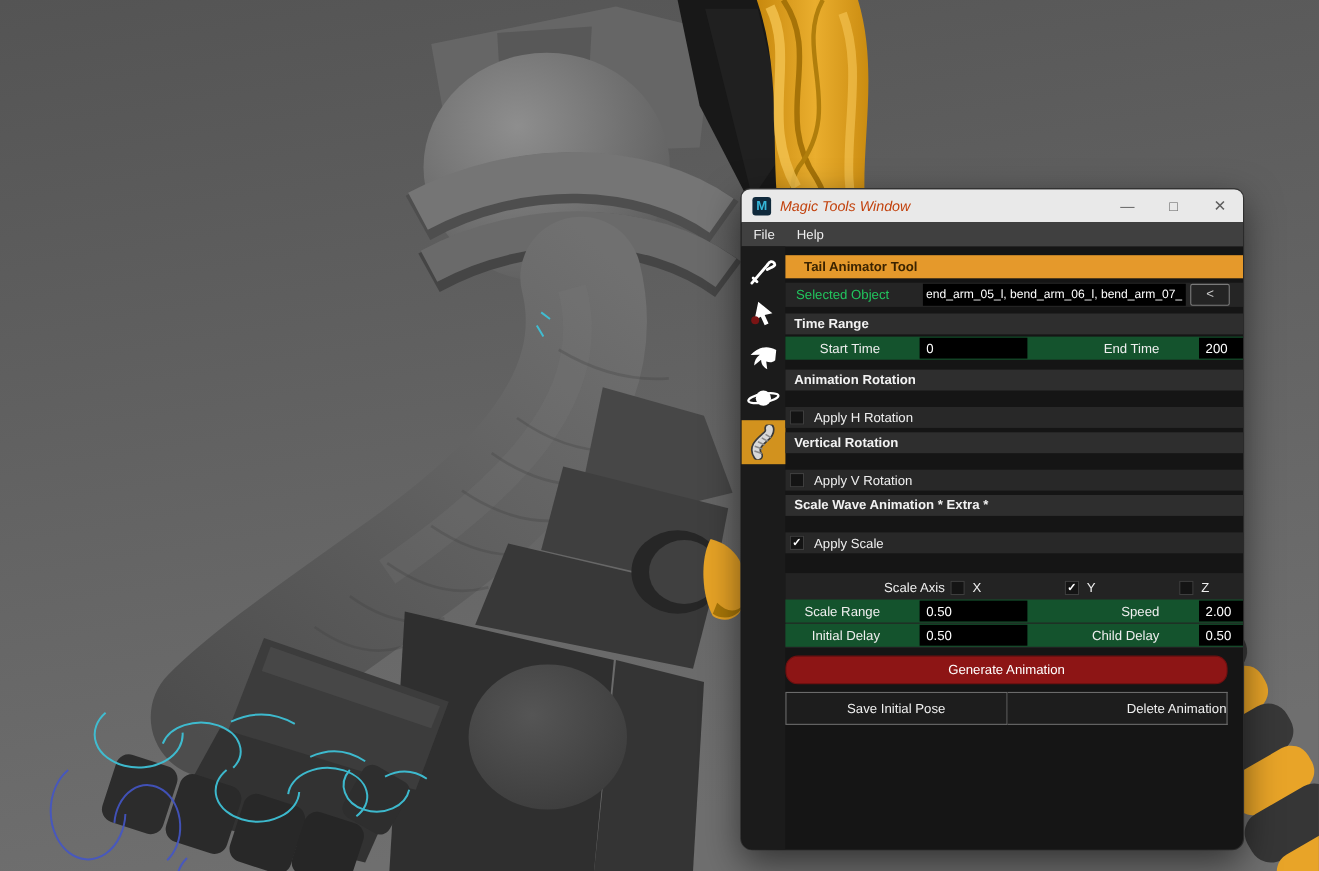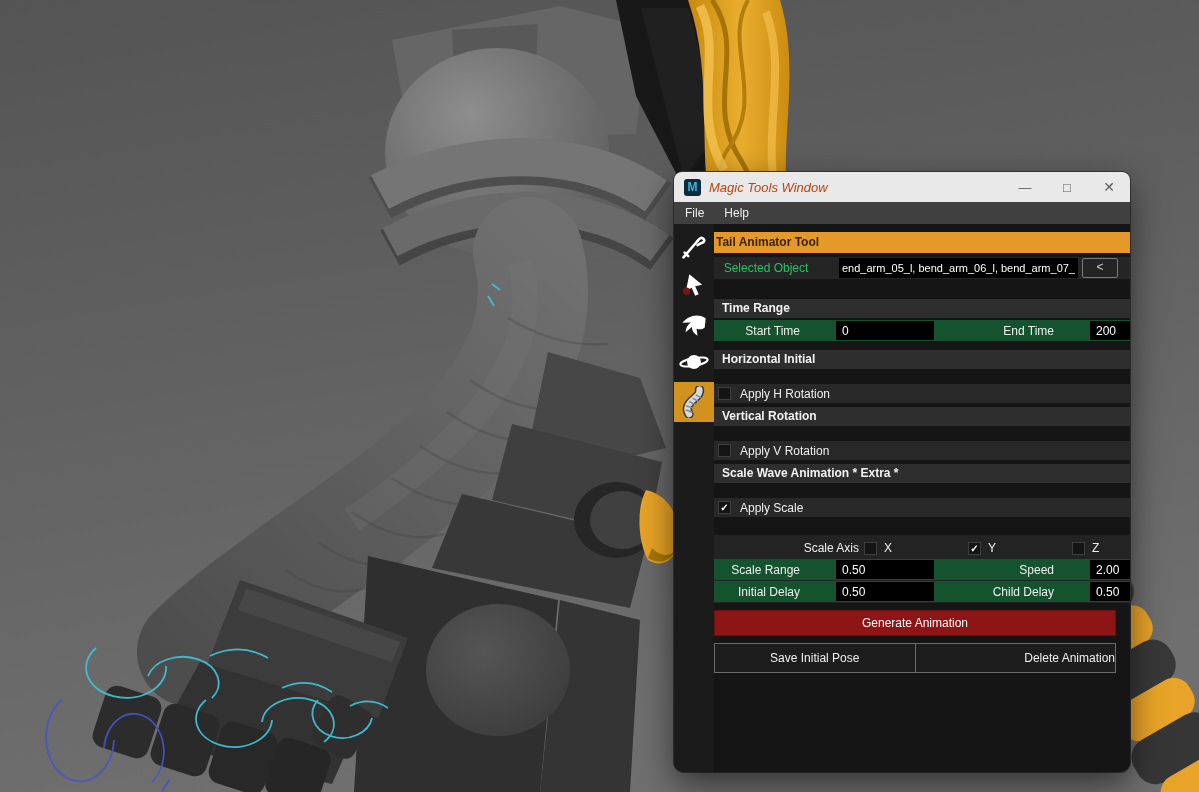--- a/index.html
+++ b/index.html
@@ -32,33 +32,33 @@
 
   .toolbar-col { width:44px; background:#1B1B1B; padding-top:6px; display:flex;
                  flex-direction:column; align-items:center; }
   .tool-btn { width:40px; height:36px; margin-bottom:2px; display:flex;
               align-items:center; justify-content:center; }
   .tool-btn.active { background:#D2921E; height:40px; }
 
   .content { flex:1; padding-top:4px; }
 
   .row-orange { height:21px; margin-top:4px; background:#E5992B; color:#3A2300;
-                font-size:12px; font-weight:bold; line-height:21px; padding-left:2px; }
+                font-size:12px; font-weight:bold; line-height:21px; padding-left:17px; }
 
   .sel-row { height:22px; margin:4px 4px 0 0; background:#252525; display:flex; align-items:center; }
   .sel-label { width:104px; text-align:center; color:#22c55e; font-size:12px; }
   .sel-input { margin-left:21px; width:239px; height:20px; background:#000; border:none;
                color:#FFF; font-size:11px; padding:0 3px; font-family:"Liberation Sans",sans-serif; }
   .shrink-btn { margin-left:4px; width:36px; height:20px; background:#242424;
                 border:1px solid #7A7A7A; color:#CFCFCF; font-size:12px; line-height:17px;
                 text-align:center; border-radius:2px; }
 
   .section-strip { height:19px; background:#2E2E2E; color:#F2F2F2; font-size:12px;
                    font-weight:bold; line-height:19px; padding-left:8px; }
-  .mt8{margin-top:20px}.mt9{margin-top:9px}.mt4{margin-top:4px}
+  .mt8{margin-top:6px}.mt9{margin-top:9px}.mt4{margin-top:4px}
 
   .check-strip { height:19px; margin-top:15px; background:#282828; display:flex; align-items:center; }
   .checkbox { width:13px; height:13px; margin-left:4px; background:#141414;
               border:1px solid #3E3E3E; color:#FFF; font-size:10px; font-weight:bold;
               line-height:11px; text-align:center; }
   .check-label { margin-left:9px; color:#EFEFEF; font-size:12px; }
 
   .field-row { height:21px; margin:2px 4px 0 0; background:#14532d; display:grid;
                grid-template-columns:86px 98px 84px 98px; column-gap:36px; align-items:center; }
   .f-label { text-align:right; color:#EFEFEF; font-size:12px; }
@@ -67,21 +67,21 @@
 
   .scale-block { margin-top:18px; background:#232323; padding:2px 0 1px 0; }
   .axis-row { height:18px; margin-top:2px; display:flex; align-items:center; }
   .axis-label { width:145px; text-align:right; color:#EFEFEF; font-size:12px; }
   .axis-group { display:flex; align-items:center; }
   .axis-group .checkbox { margin-left:5px; }
   .axis-name { margin-left:7px; color:#EFEFEF; font-size:12px; }
   .gap84 { margin-left:71px; }
 
   .gen-btn { display:block; margin-top:7px; width:402px; height:26px; background:#8D1515;
-             border:1px solid #6E1010; color:#FFF; font-size:12px; border-radius:1px;
+             border:1px solid #6E1010; color:#FFF; font-size:12px; border-radius:11px;
              font-family:"Liberation Sans",sans-serif; }
   .twin-row { margin-top:7px; width:402px; height:30px; display:flex; }
   .twin-btn { flex:1; background:#1D1D1D; border:1px solid #6B6B6B; color:#F0F0F0;
               font-size:12px; font-family:"Liberation Sans",sans-serif; }
   .twin-btn + .twin-btn { border-left:none;text-align:right; }
 </style>
 </head>
 <body>
 
 <div class="stage">
@@ -275,21 +275,21 @@
 
         <div class="section-strip mt8">Time Range</div>
 
         <div class="field-row">
           <span class="f-label">Start Time</span>
           <input class="f-input" value="0" style="">
           <span class="f-label">End Time</span>
           <input class="f-input" value="200" style="">
         </div>
 
-        <div class="section-strip mt9">Horizontal Initial</div>
+        <div class="section-strip mt9">Animation Rotation</div>
         <div class="check-strip">
           <span class="checkbox"></span>
           <span class="check-label">Apply H Rotation</span>
         </div>
 
         <div class="section-strip mt4">Vertical Rotation</div>
         <div class="check-strip">
           <span class="checkbox"></span>
           <span class="check-label">Apply V Rotation</span>
         </div>

